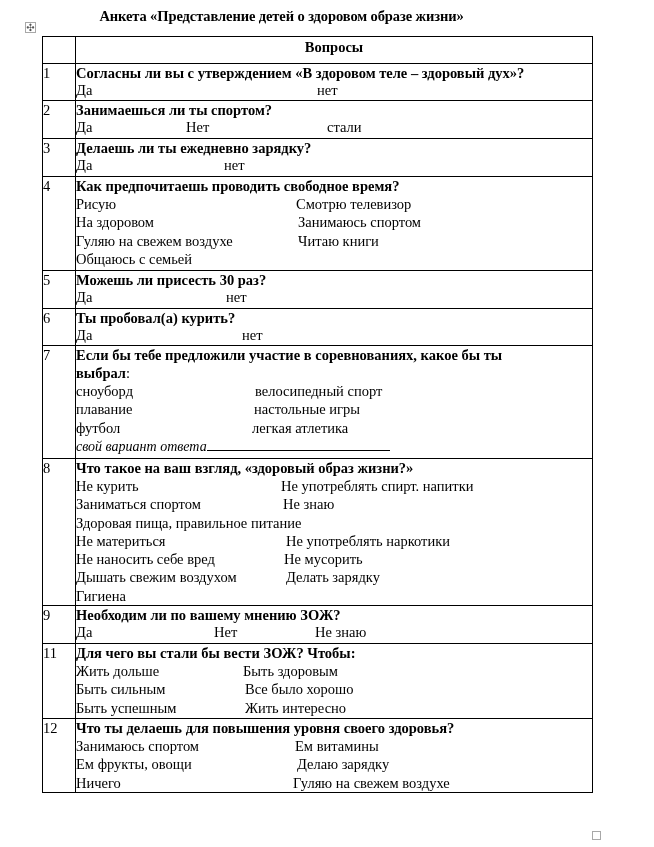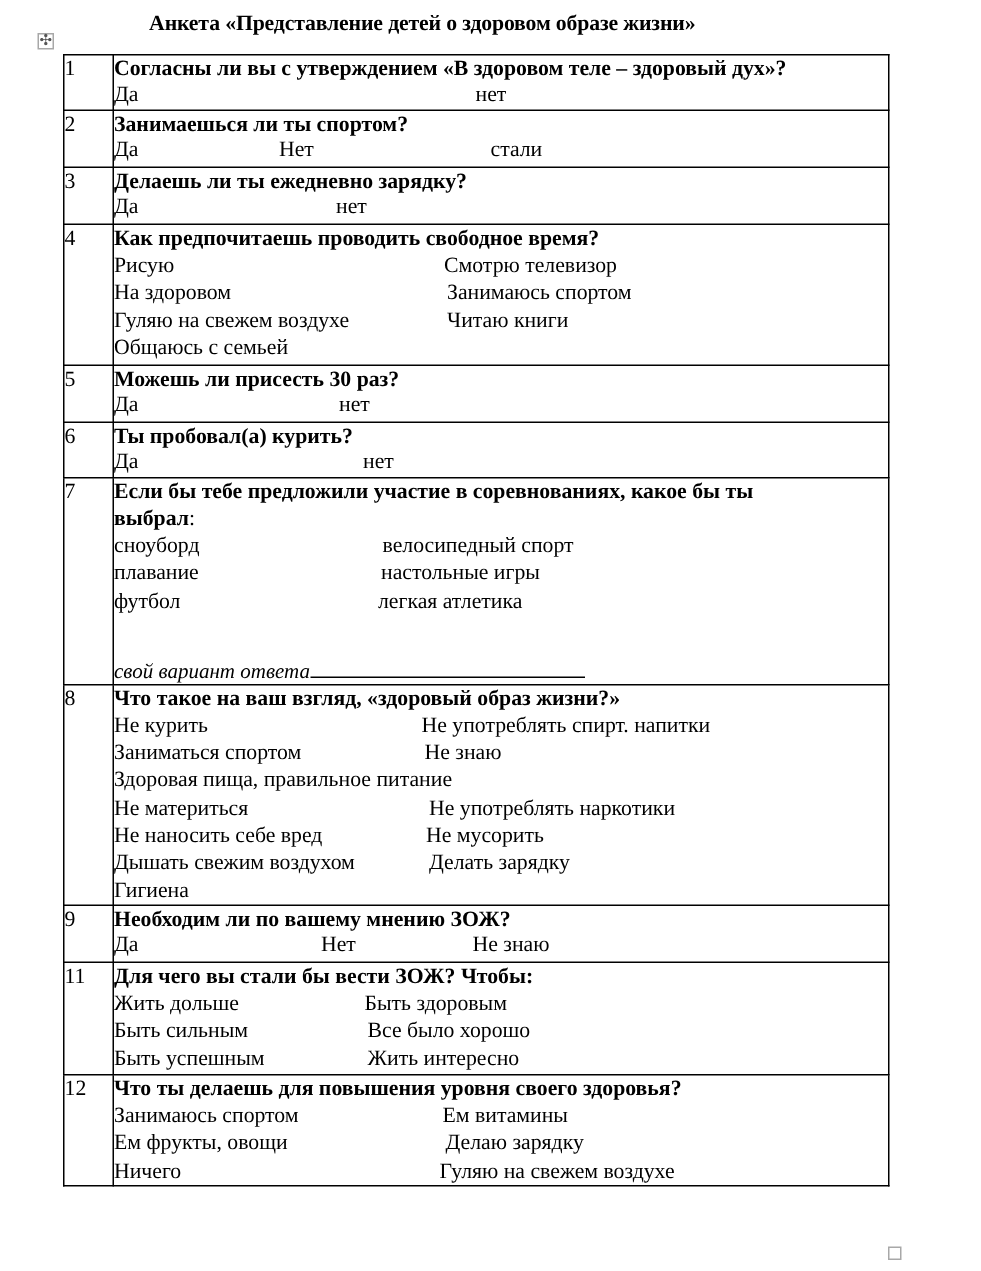--- a/index.html
+++ b/index.html
@@ -104,21 +104,20 @@
       height: 18.3px;
       line-height: 18px;
       font-size: 14.5px;
     }
     .opt-line span { position: absolute; top: 0; white-space: nowrap; }
     .custom {
       font-style: italic;
       font-size: 14px;
       line-height: 18px;
       height: 18px;
-      margin-top: 28px;
     }
     .custom .blank {
       display: inline-block;
       width: 183px;
       border-bottom: 1px solid #000;
       height: 13px;
       vertical-align: baseline;
     }
     .q7-label-normal { font-weight: normal; }
   </style>
@@ -128,20 +127,24 @@
 <div class="doc-title">Анкета «Представление детей о здоровом образе жизни»</div>
 
 <div class="move-handle">✣</div>
 
 <table class="survey">
   <colgroup>
     <col class="col-num">
     <col>
   </colgroup>
   <tbody>
+      <tr>
+    <th></th>
+    <th class="head-q">Вопросы</th>
+  </tr>
 
   <tr style="height:37px;">
     <td class="num">1</td>
     <td class="q">
       <div class="q-text">Согласны ли вы с утверждением «В здоровом теле – здоровый дух»?</div>
       <div class="opts">
         <span style="left:0">Да</span>
         <span style="left:241px">нет</span>
       </div>
     </td>

